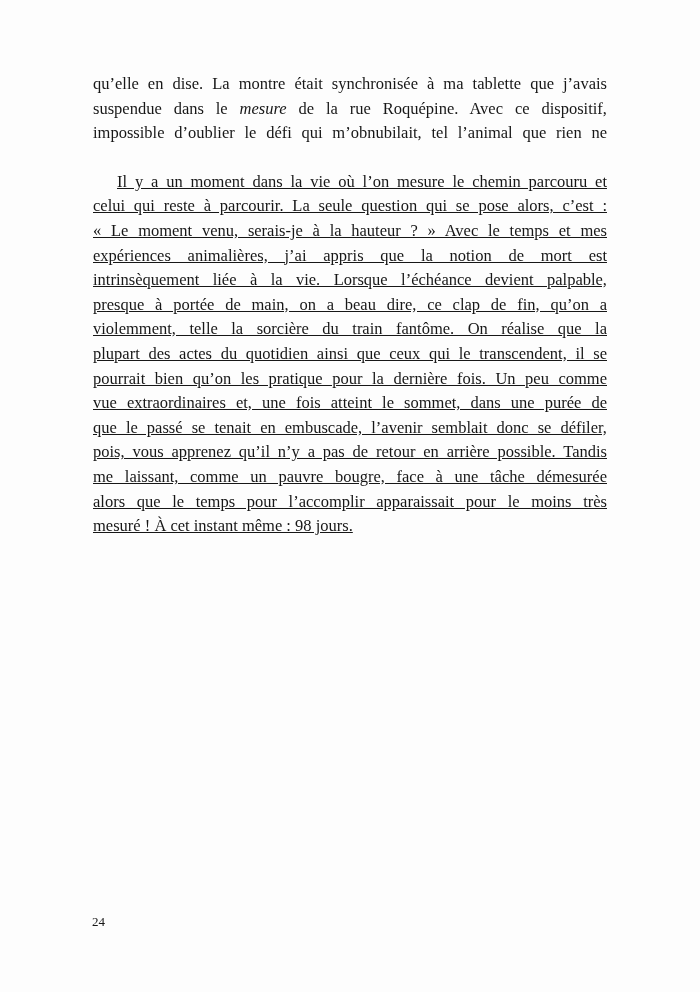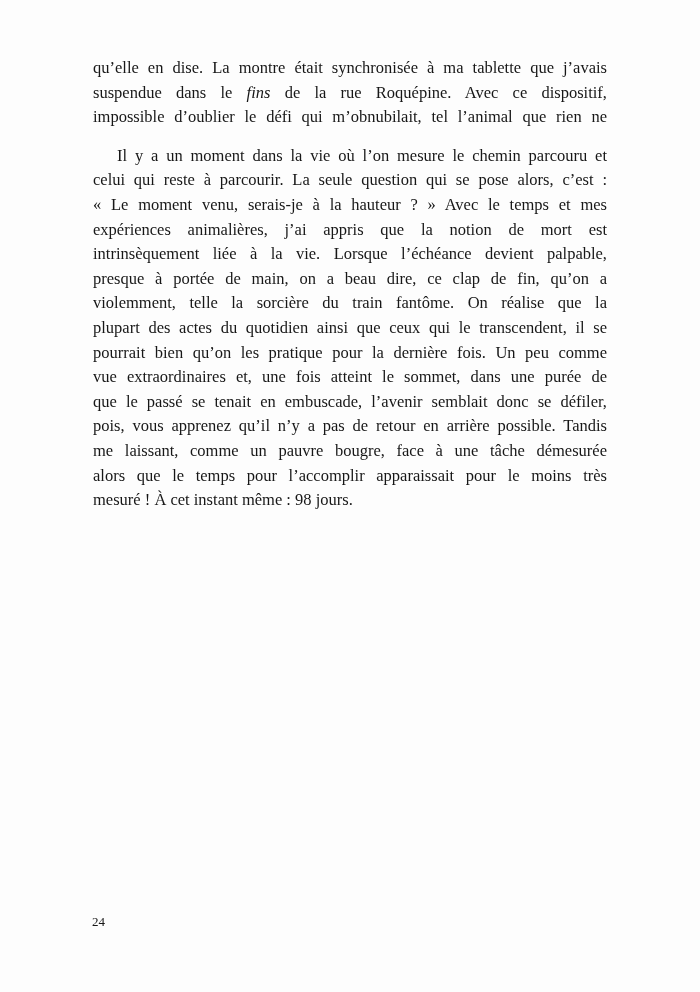--- a/index.html
+++ b/index.html
@@ -16,27 +16,27 @@
     width: 700px;
     height: 992px;
     background: var(--paper);
     color: var(--ink);
     font-family: "Liberation Serif", serif;
     overflow: hidden;
   }
   .text-block {
     position: absolute;
     left: 93px;
-    top: 56px;
+    top: 72px;
     width: 514px;
     font-size: 16.5px;
     line-height: 24.6px;
   }
   .para { margin: 0; }
-  .para + .para { margin-top: 14px; }
+  .para + .para { margin-top: 24px; text-decoration: underline; }
   .line {
     text-align: justify;
     text-align-last: justify;
   }
   .line.last {
     text-align: left;
     text-align-last: left;
   }
   .para.indent .line.first {
     text-indent: 24px;
@@ -50,21 +50,21 @@
     line-height: 24px;
   }
 </style>
 </head>
 <body>
 
 <div class="page">
   <main class="text-block" id="text-block">
       <div class="para">
         <div class="line first"><span>qu’elle en dise. La montre était synchronisée à ma tablette que j’avais</span></div>
-        <div class="line"><span>suspendue dans le </span><span class="it">fins</span><span> de la rue Roquépine. Avec ce dispositif,</span></div>
+        <div class="line"><span>suspendue dans le </span><span class="it">mesure</span><span> de la rue Roquépine. Avec ce dispositif,</span></div>
         <div class="line"><span>impossible d’oublier le défi qui m’obnubilait, tel l’animal que rien ne</span></div>
       </div>
       <div class="para indent">
         <div class="line first"><span>Il y a un moment dans la vie où l’on mesure le chemin parcouru et</span></div>
         <div class="line"><span>celui qui reste à parcourir. La seule question qui se pose alors, c’est :</span></div>
         <div class="line"><span>« Le moment venu, serais-je à la hauteur ? » Avec le temps et mes</span></div>
         <div class="line"><span>expériences animalières, j’ai appris que la notion de mort est</span></div>
         <div class="line"><span>intrinsèquement liée à la vie. Lorsque l’échéance devient palpable,</span></div>
         <div class="line"><span>presque à portée de main, on a beau dire, ce clap de fin, qu’on a</span></div>
         <div class="line"><span>violemment, telle la sorcière du train fantôme. On réalise que la</span></div>

